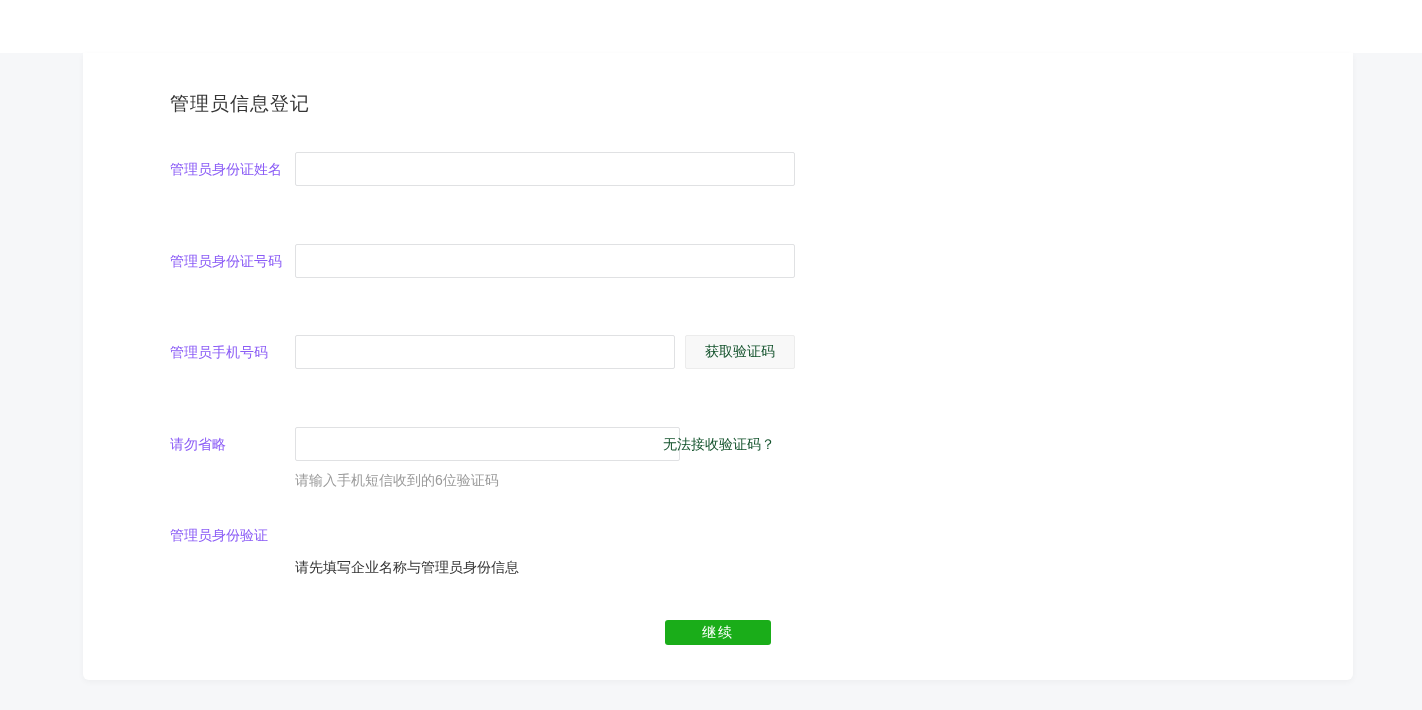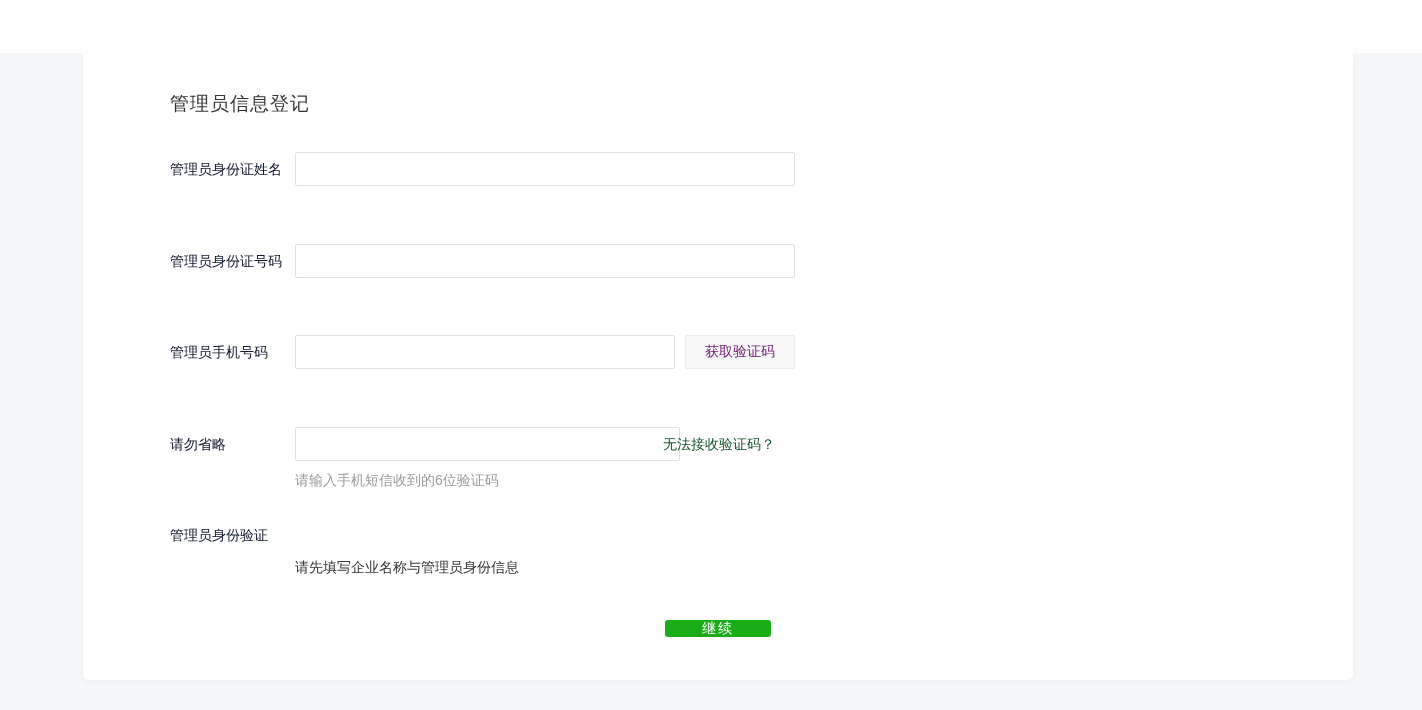--- a/index.html
+++ b/index.html
@@ -21,21 +21,21 @@
     border-radius: 0 0 6px 6px;
     box-shadow: 0 2px 6px rgba(0,0,0,0.04);
   }
   .page-title {
     position: absolute; left: 87px; top: 38px;
     font-size: 19px; color: #353535; font-weight: 500;
     letter-spacing: 1px;
   }
   .label {
     position: absolute; left: 87px;
-    font-size: 14px; color: #0f172a;
+    font-size: 14px; color: #8b5cf6;
     line-height: 34px; white-space: nowrap;
   }
   .text-input {
     position: absolute; left: 212px;
     height: 34px;
     border: 1px solid #e0e1e3;
     border-radius: 2px;
     background: #ffffff;
     font-size: 14px; color: #353535;
     padding: 0 10px;
@@ -45,40 +45,40 @@
     position: absolute; left: 212px;
     font-size: 14px; color: #9b9b9b;
     white-space: nowrap;
   }
   .code-btn {
     position: absolute; left: 602px;
     width: 110px; height: 34px;
     background: #f8f8f8;
     border: 1px solid #ececec;
     border-radius: 2px;
-    font-size: 14px; color: #701a75;
+    font-size: 14px; color: #14532d;
     cursor: not-allowed;
     font-family: inherit;
   }
   .help-link {
     position: absolute; left: 580px;
     font-size: 14px; color: #14532d;
     line-height: 34px;
     text-decoration: none;
     cursor: pointer;
     white-space: nowrap;
   }
   .static-value {
     position: absolute; left: 212px;
     font-size: 14px; color: #353535;
     white-space: nowrap;
   }
   .submit-btn {
     position: absolute; left: 582px; top: 567px;
-    width: 106px; height: 17px;
+    width: 106px; height: 25px;
     background: #1aad19;
     border: none; border-radius: 3px;
     color: #ffffff; font-size: 14px;
     cursor: pointer;
     font-family: inherit;
     letter-spacing: 2px;
   }
 </style>
 </head>
 <body>

